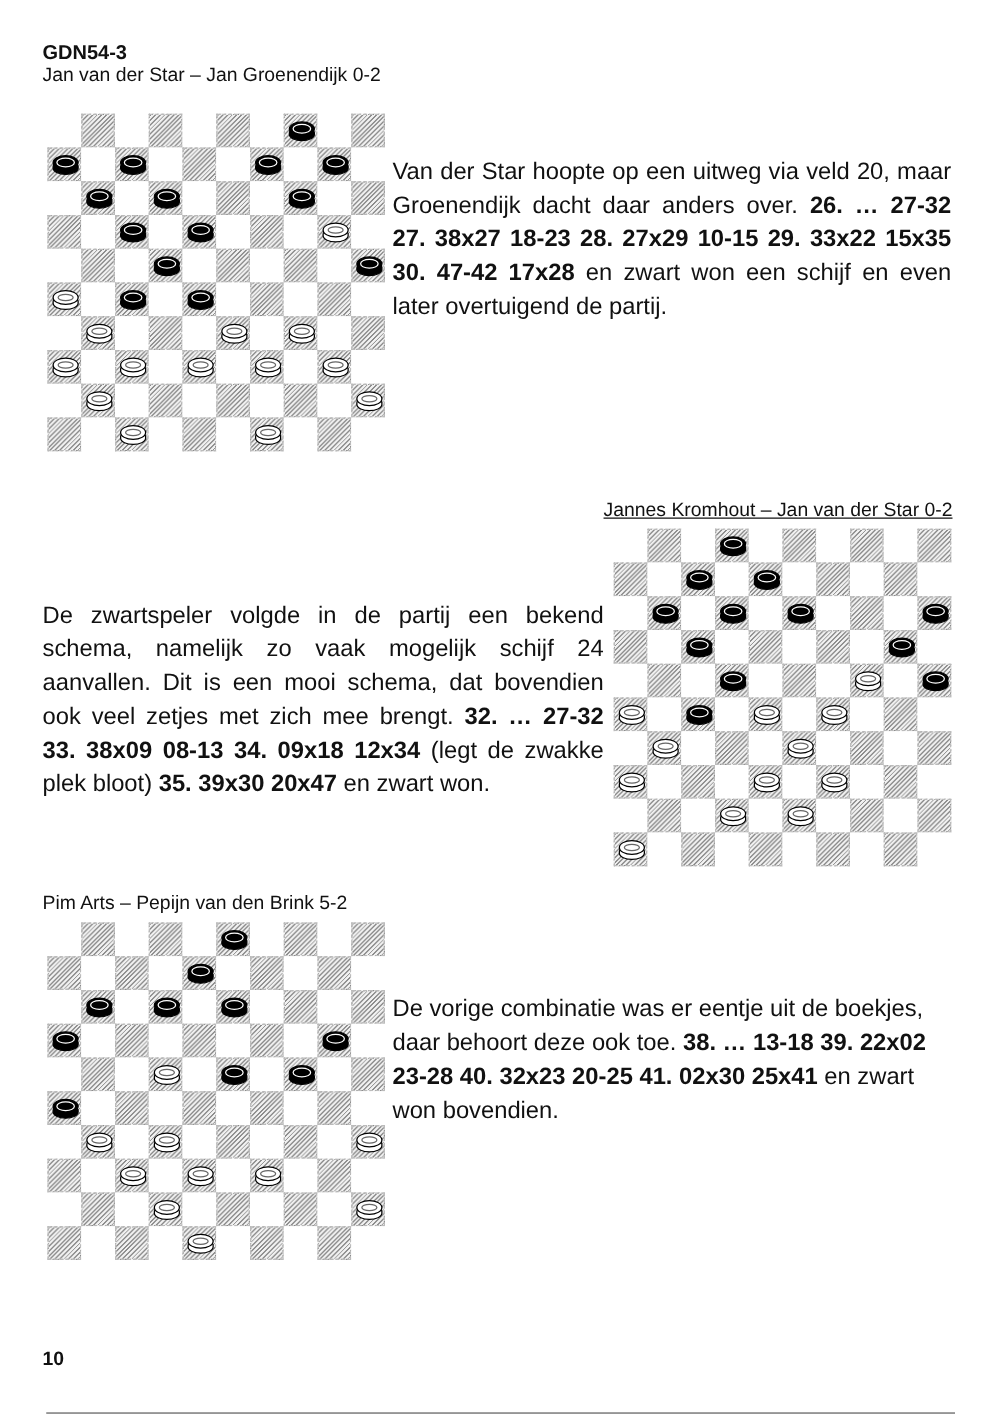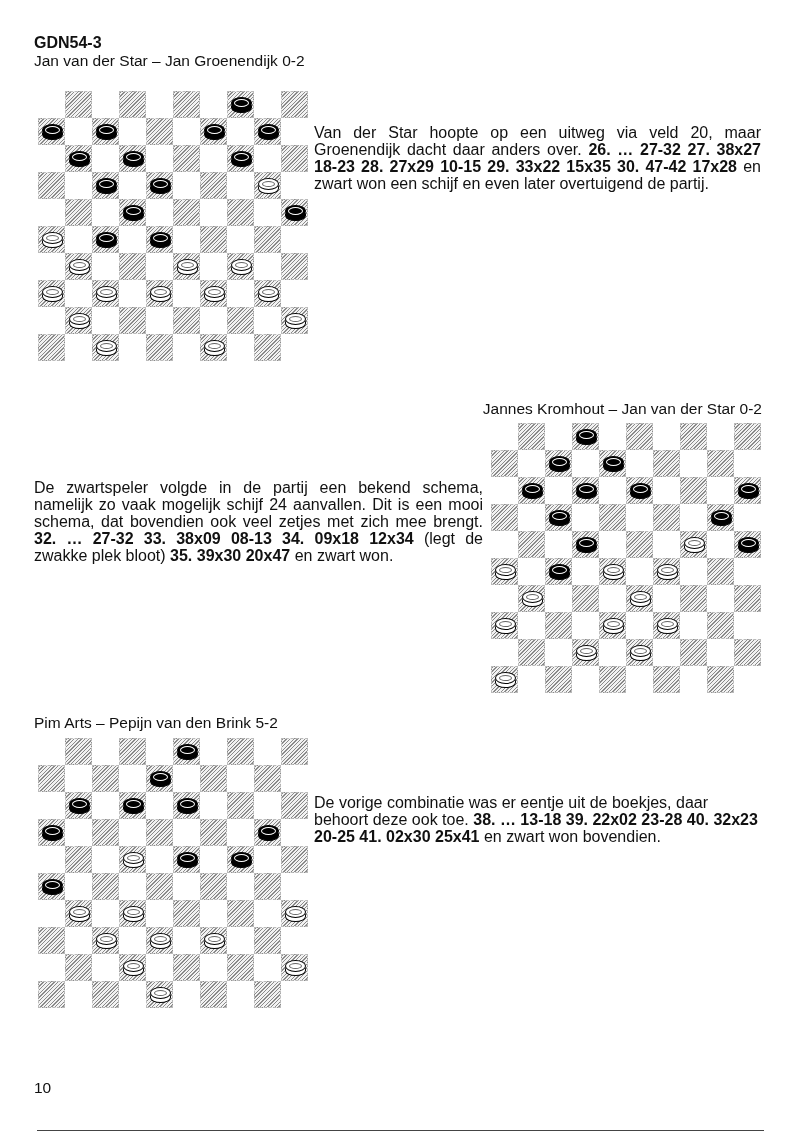--- a/index.html
+++ b/index.html
@@ -1,38 +1,38 @@
 <!DOCTYPE html>
 <html><head>
   <meta charset="utf-8">
   <style>
     html, body { margin:0; padding:0; background:#fff; }
     body { width:800px; height:1131px; position:relative; font-family:"Liberation Sans", sans-serif; color:#111; overflow:hidden; }
     .abs { position:absolute; }
     .title { left:34px; top:34px; font-size:16px; font-weight:bold; }
     .game-title { font-size:15.5px; white-space:nowrap; }
-    .para { font-size:16px; line-height:17px; text-align:justify; }
+    .para { font-size:19px; line-height:27px; text-align:justify; }
     .para b { font-weight:bold; }
     .board { position:absolute; width:270px; height:270px; display:grid; grid-template-columns:repeat(10,27px); grid-template-rows:repeat(10,27px); }
     .sq { width:27px; height:27px; position:relative; box-sizing:border-box; }
     .sq.light { background:#fff; }
     .sq.dark {
       background: repeating-linear-gradient(135deg, #8a8a8a 0px, #8a8a8a 1px, #f2f2f2 1px, #f2f2f2 2.6px);
       border:1px dashed #bbb;
     }
     .piece { position:absolute; left:3px; top:5px; width:21px; height:17px; box-sizing:border-box; }
     .piece .body { position:absolute; left:0; top:4px; width:21px; height:12px; border-radius:50%/45%; border:1.5px solid #000; box-sizing:border-box; }
     .piece .top { position:absolute; left:0; top:0; width:21px; height:12px; border-radius:50%; border:1.5px solid #000; box-sizing:border-box; }
     .piece.black .body { background:#000; }
     .piece.black .top { background:#000; }
     .piece.black .top::after { content:""; position:absolute; left:2px; top:1px; right:2px; bottom:1px; border-radius:50%; border:1.2px solid #fff; }
     .piece.white .body { background:#fff; }
     .piece.white .top { background:#fff; }
     .piece.white .top::after { content:""; position:absolute; left:3px; top:2px; right:3px; bottom:2px; border-radius:50%; border:1px solid #666; }
-    .pagenum { left:34px; top:1079px; font-size:15.5px; }
+    .pagenum { left:34px; top:1079px; font-size:15.5px;font-weight:bold; }
     .footer-line { left:37px; top:1130px; width:727px; height:1px; background:#444; }
   </style>
 </head>
 <body>
 
 <div class="abs title">GDN54-3</div>
 
 <div class="abs game-title" style="left:34px; top:52px;">Jan van der Star – Jan Groenendijk 0-2</div>
 <div class="board" id="board-0" style="left:38px; top:91px;">
     <div class="sq light"></div>
@@ -271,21 +271,21 @@
         <div class="body"></div>
         <div class="top"></div>
       </div>
     </div>
     <div class="sq light"></div>
     <div class="sq dark"></div>
     <div class="sq light"></div>
   </div>
 <div class="abs para" id="text-0" style="left:314px; top:124px; width:447px;"><span>Van der Star hoopte op een uitweg via veld 20, maar Groenendijk dacht daar anders over. </span><b>26. … 27-32 27. 38x27 18-23 28. 27x29 10-15 29. 33x22 15x35 30. 47-42 17x28</b><span> en zwart won een schijf en even later overtuigend de partij.</span></div>
 
-<div class="abs game-title" style="right:38px; top:400px;">Jannes Kromhout – Jan van der Star 0-2</div>
+<div class="abs game-title" style="right:38px; top:400px;text-decoration:underline;">Jannes Kromhout – Jan van der Star 0-2</div>
 <div class="board" id="board-1" style="left:491px; top:423px;">
     <div class="sq light"></div>
     <div class="sq dark"></div>
     <div class="sq light"></div>
     <div class="sq dark">
       <div class="piece black">
         <div class="body"></div>
         <div class="top"></div>
       </div>
     </div>

